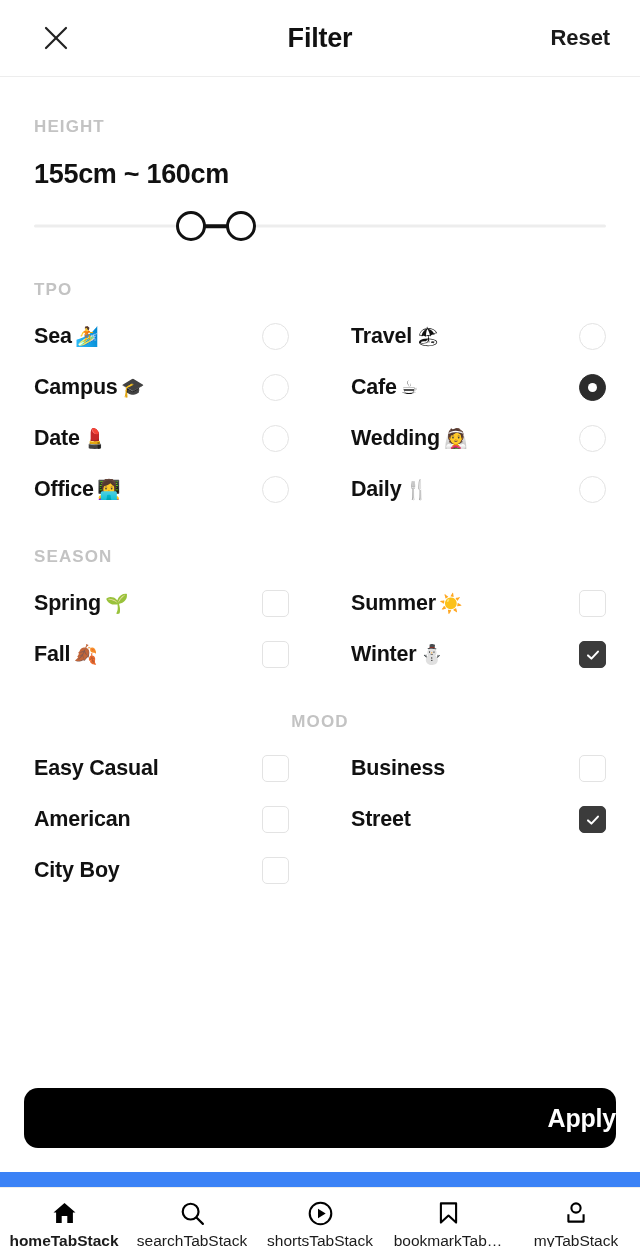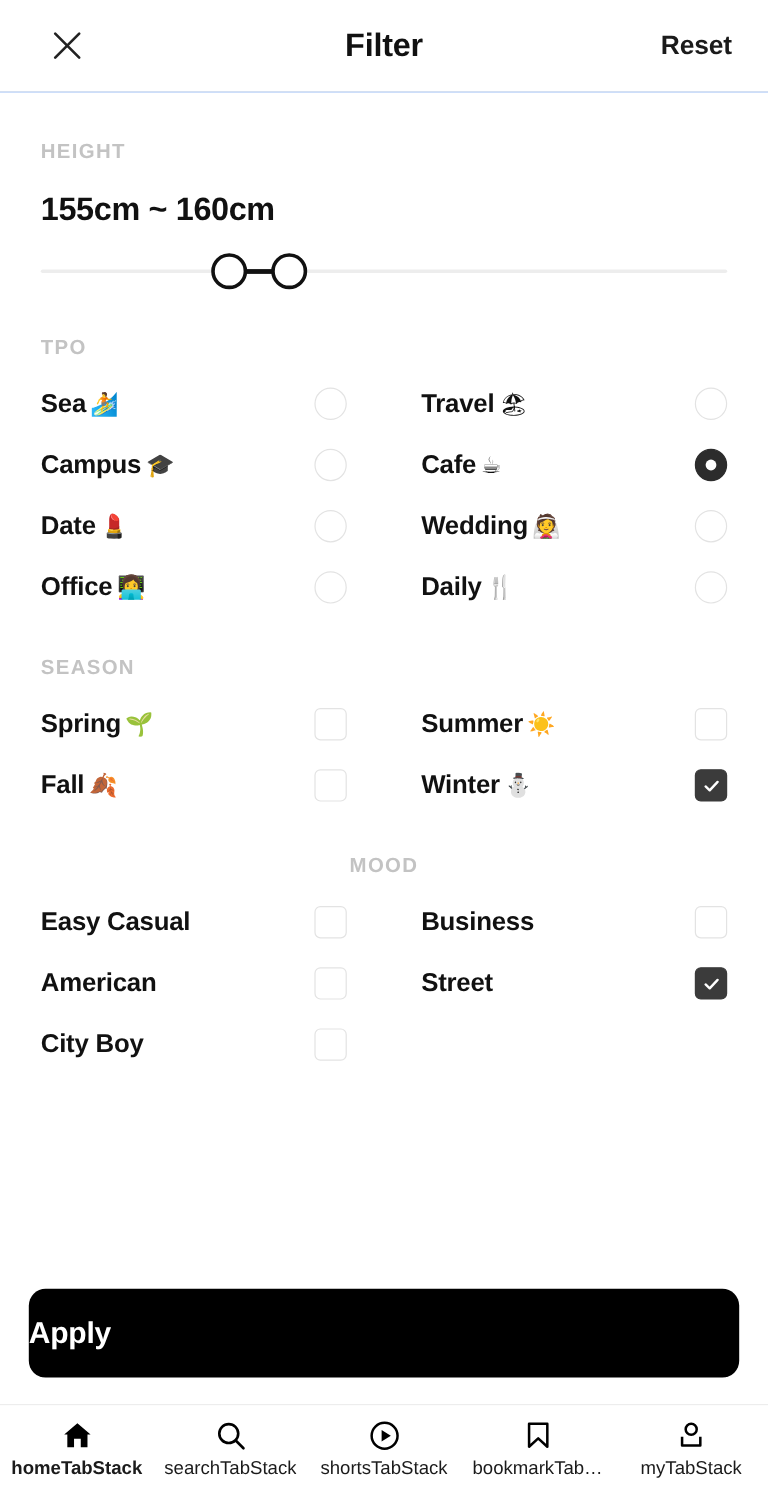--- a/index.html
+++ b/index.html
@@ -176,39 +176,39 @@
     border: 3.4px solid #111111;
     cursor: pointer;
   }
 
   
   .apply-btn {
     position: absolute;
     left: 24px;
     right: 24px;
     bottom: 24px;
-    height: 74px;
+    height: 60px;
     background: #000000;
     border-radius: 14px;
-    display: flex; align-items: center; justify-content: flex-start;
+    display: flex; align-items: center; justify-content: flex-end;
     cursor: pointer;
     z-index: 20;
   }
   .apply-label {
     color: #ffffff;
     font-size: 25px;
     font-weight: 700;
     letter-spacing: -0.2px;
   }
 
   
   .tabbar {
     position: absolute;
     left: 0; right: 0; bottom: 0;
-    height: 77px;
+    height: 60px;
     background: #fff;
     border-top: 1px solid #ededed;
     display: flex;
     align-items: flex-start;
     padding-top: 11px;
   }
   .tab {
     flex: 1 1 0;
     min-width: 0;
     display: flex;

